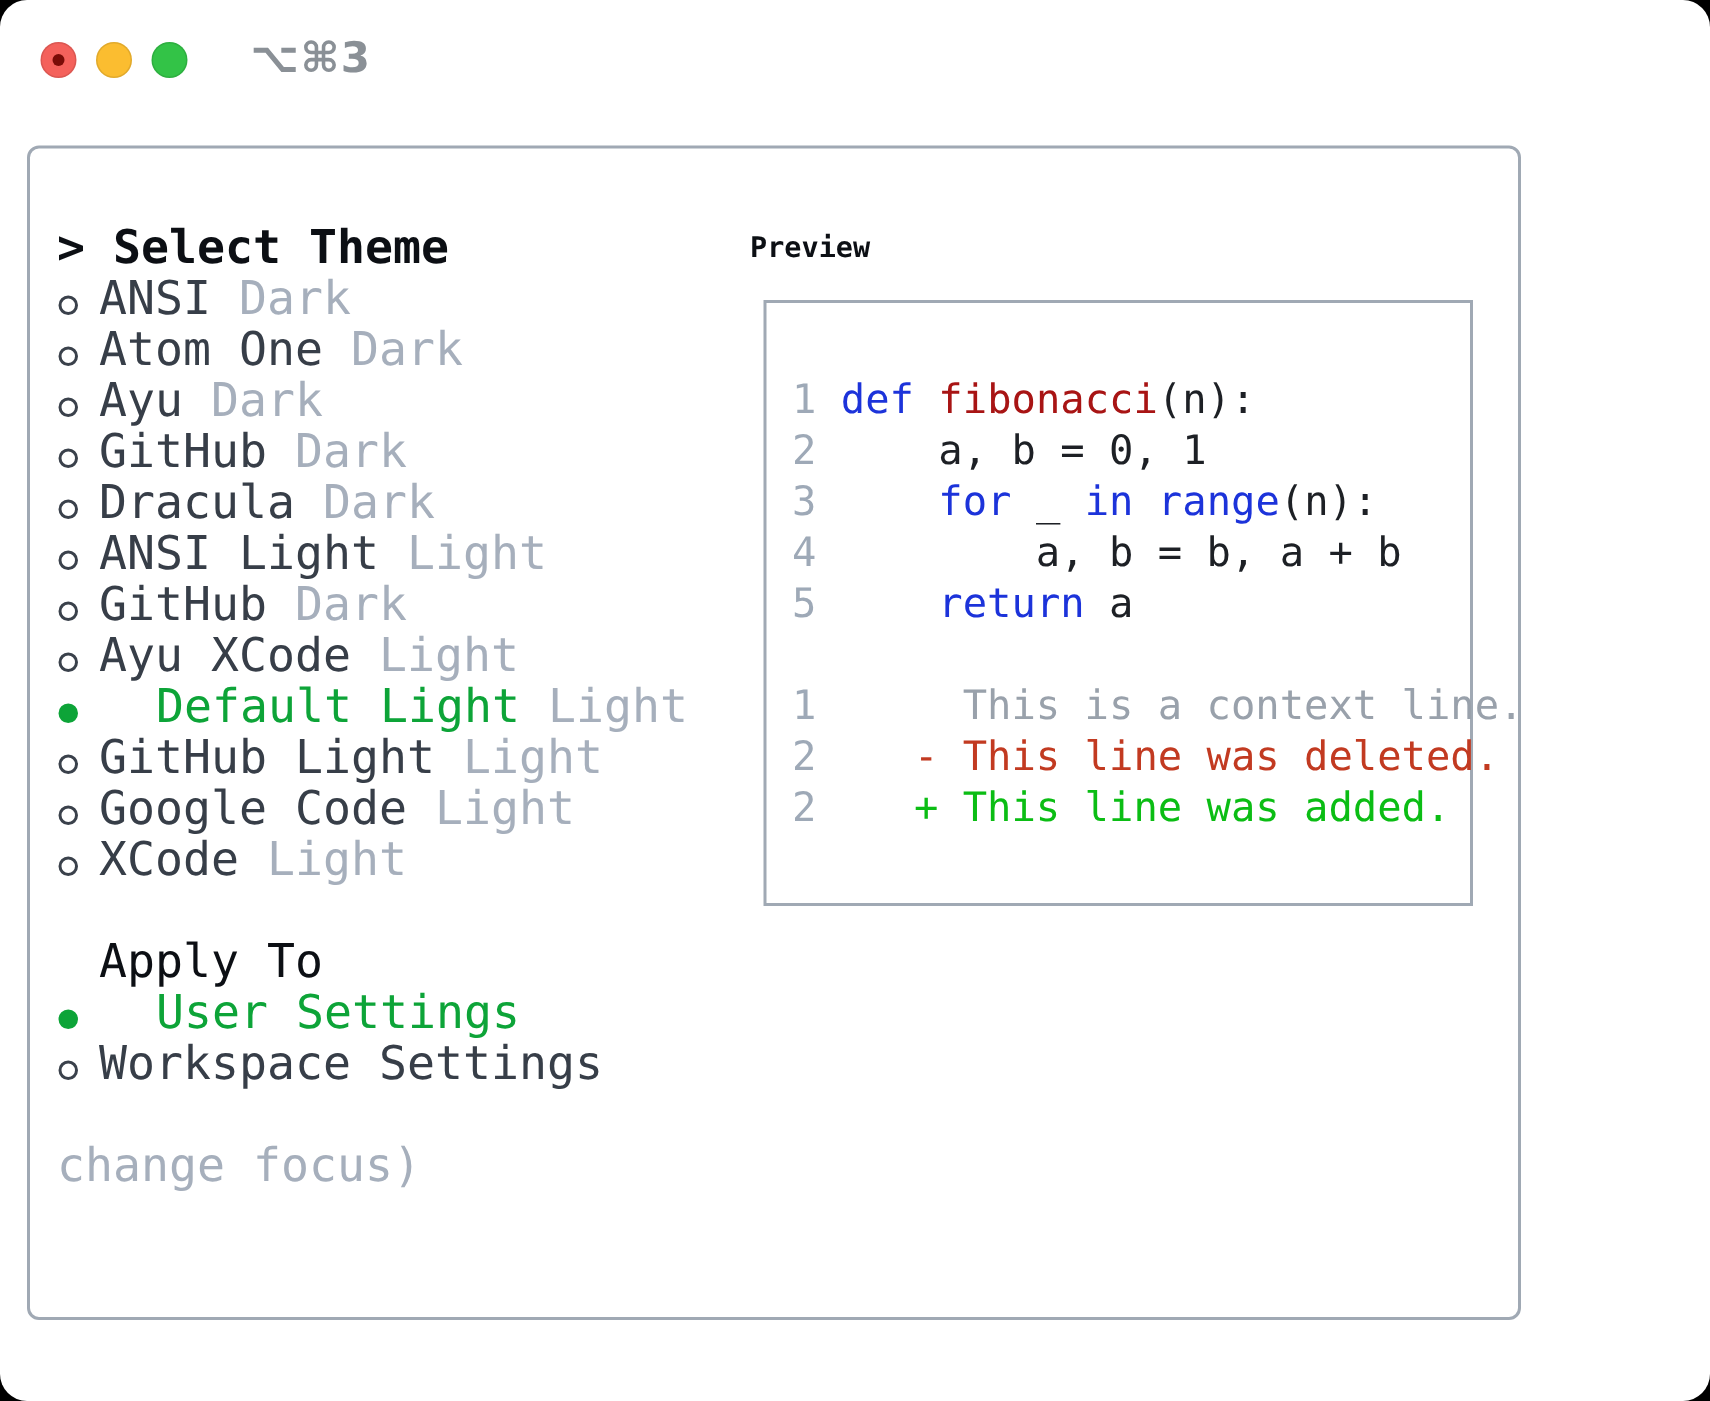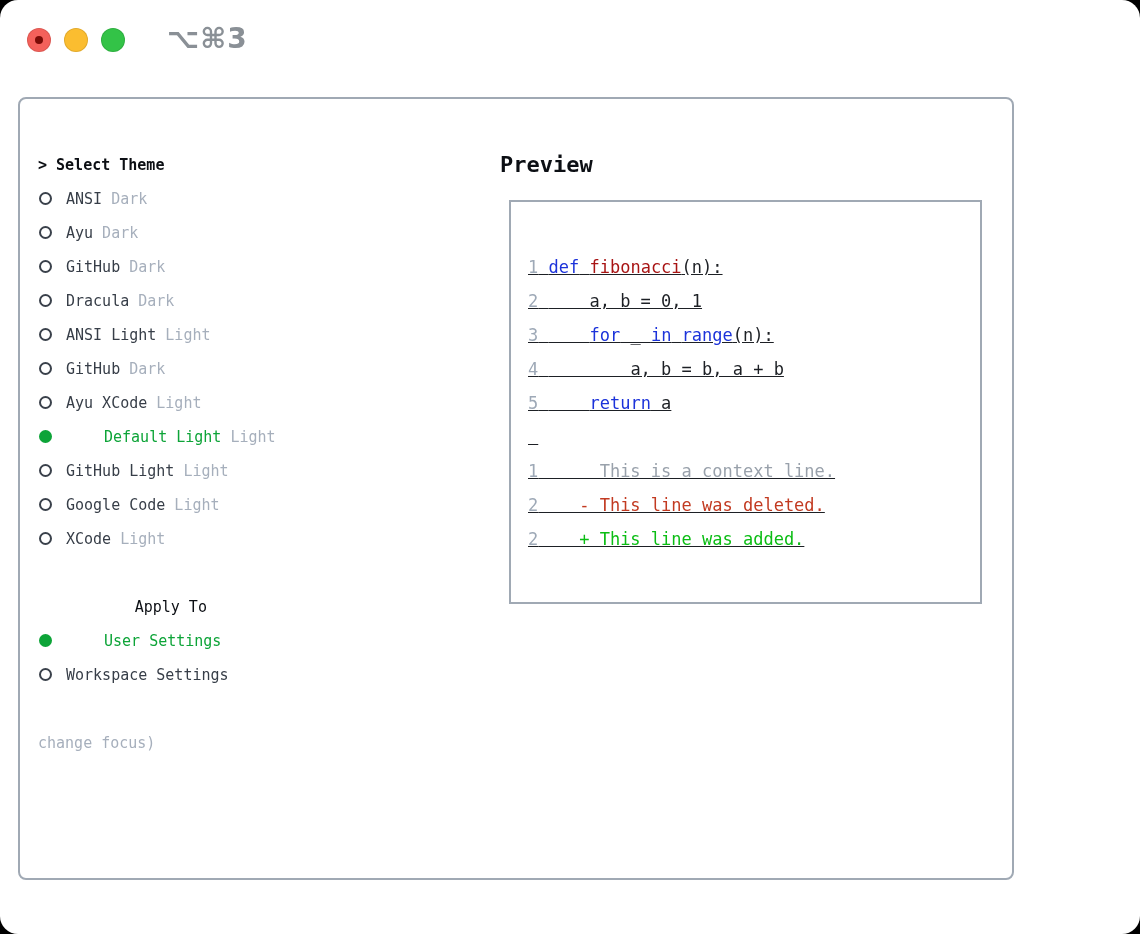--- a/index.html
+++ b/index.html
@@ -15,38 +15,38 @@
   .light.red::after{content:"";position:absolute;left:8px;top:8px;width:8px;height:8px;
          border-radius:50%;background:var(--light-red-dot);}
   .light.yellow{background:var(--light-yellow);}
   .light.green{background:var(--light-green);}
   .shortcut{position:absolute;left:167px;top:22px;font-family:"DejaVu Sans","Liberation Sans",sans-serif;
          font-size:28px;font-weight:600;color:var(--shortcut-gray);letter-spacing:1px;}
   
   .panel{position:absolute;left:18px;top:97px;width:992px;height:779px;
          border:2px solid var(--border-gray);border-radius:8px;background:#fff;}
   .leftcol{position:absolute;left:18px;top:49px;}
-  .line{height:34px;line-height:34px;font-size:15px;white-space:pre;color:var(--text-dark);}
+  .line{height:34px;line-height:34px;font-size:31px;white-space:pre;color:var(--text-dark);}
   .hdr{font-weight:bold;color:var(--header-black);}
   .bullet{display:inline-block;width:13px;height:13px;box-sizing:border-box;
           border:2px solid #3a414b;border-radius:50%;margin:0 14px 0 1px;
           vertical-align:-1px;background:transparent;}
   .bullet.sel{border-color:var(--accent-green);background:var(--accent-green);}
   .nm{color:var(--text-dark);}
   .nm.sel{color:var(--accent-green);margin-left:38px;}
   .vr{color:var(--text-muted);}
-  .indent2{padding-left:28px;text-align:center;}
+  .indent2{padding-left:28px;}
   .help{color:var(--text-muted);}
   
   .ptitle{position:absolute;left:480px;top:49px;height:34px;line-height:34px;
-          font-size:22px;font-weight:bold;color:var(--header-black);white-space:pre;}
+          font-size:19px;font-weight:bold;color:var(--header-black);white-space:pre;}
   .pbox{position:absolute;left:489px;top:101px;width:469px;height:400px;
         border:2px solid var(--border-gray);background:#fff;}
   .code{position:absolute;left:17px;top:48px;}
-  .cline{height:34px;line-height:34px;font-size:17px;white-space:pre;color:var(--code-black);text-decoration:underline;}
+  .cline{height:34px;line-height:34px;font-size:27px;white-space:pre;color:var(--code-black);}
   .lno{color:var(--line-number-gray);}
   .kw{color:var(--keyword-blue);}
   .fn{color:var(--function-red);}
   .pl{color:var(--code-black);}
   .context{color:var(--context-gray);}
   .deleted{color:var(--deleted-red);}
   .added{color:var(--added-green);}
 </style>
 </head>
 <body>
@@ -59,20 +59,21 @@
     <div class="light green"></div>
   </div>
   <div class="shortcut">⌥⌘3</div>
 
   <div class="panel">
 
     <div class="leftcol">
       <div class="line hdr"><span>&gt; </span><span>Select Theme</span></div>
       <div>
           <div class="line"><span class="bullet"></span><span class="nm">ANSI</span><span class="vr"> Dark</span></div>
+          <div class="line"><span class="bullet"></span><span class="nm">Atom One</span><span class="vr"> Dark</span></div>
           <div class="line"><span class="bullet"></span><span class="nm">Ayu</span><span class="vr"> Dark</span></div>
           <div class="line"><span class="bullet"></span><span class="nm">GitHub</span><span class="vr"> Dark</span></div>
           <div class="line"><span class="bullet"></span><span class="nm">Dracula</span><span class="vr"> Dark</span></div>
           <div class="line"><span class="bullet"></span><span class="nm">ANSI Light</span><span class="vr"> Light</span></div>
           <div class="line"><span class="bullet"></span><span class="nm">GitHub</span><span class="vr"> Dark</span></div>
           <div class="line"><span class="bullet"></span><span class="nm">Ayu XCode</span><span class="vr"> Light</span></div>
           <div class="line"><span class="bullet sel"></span><span class="nm sel">Default Light</span><span class="vr"> Light</span></div>
           <div class="line"><span class="bullet"></span><span class="nm">GitHub Light</span><span class="vr"> Light</span></div>
           <div class="line"><span class="bullet"></span><span class="nm">Google Code</span><span class="vr"> Light</span></div>
           <div class="line"><span class="bullet"></span><span class="nm">XCode</span><span class="vr"> Light</span></div>

